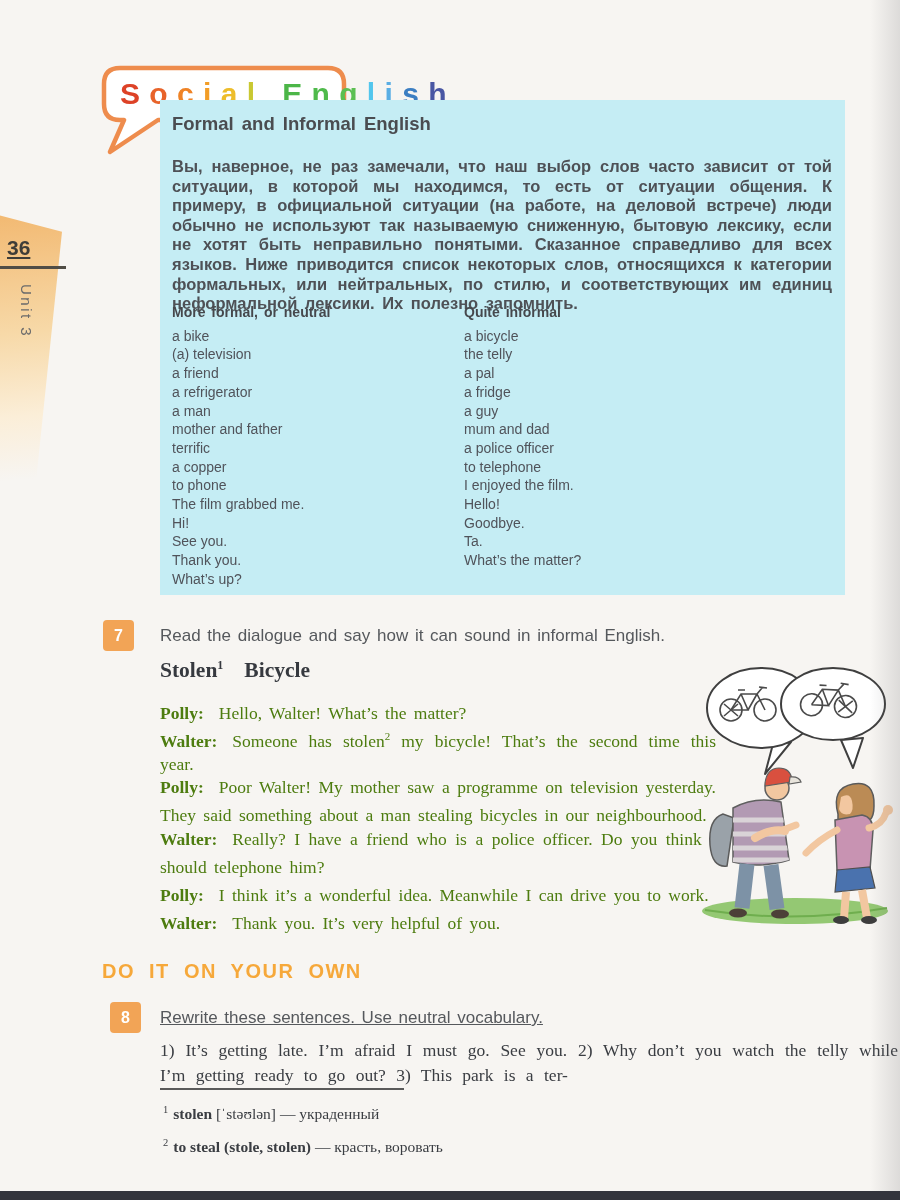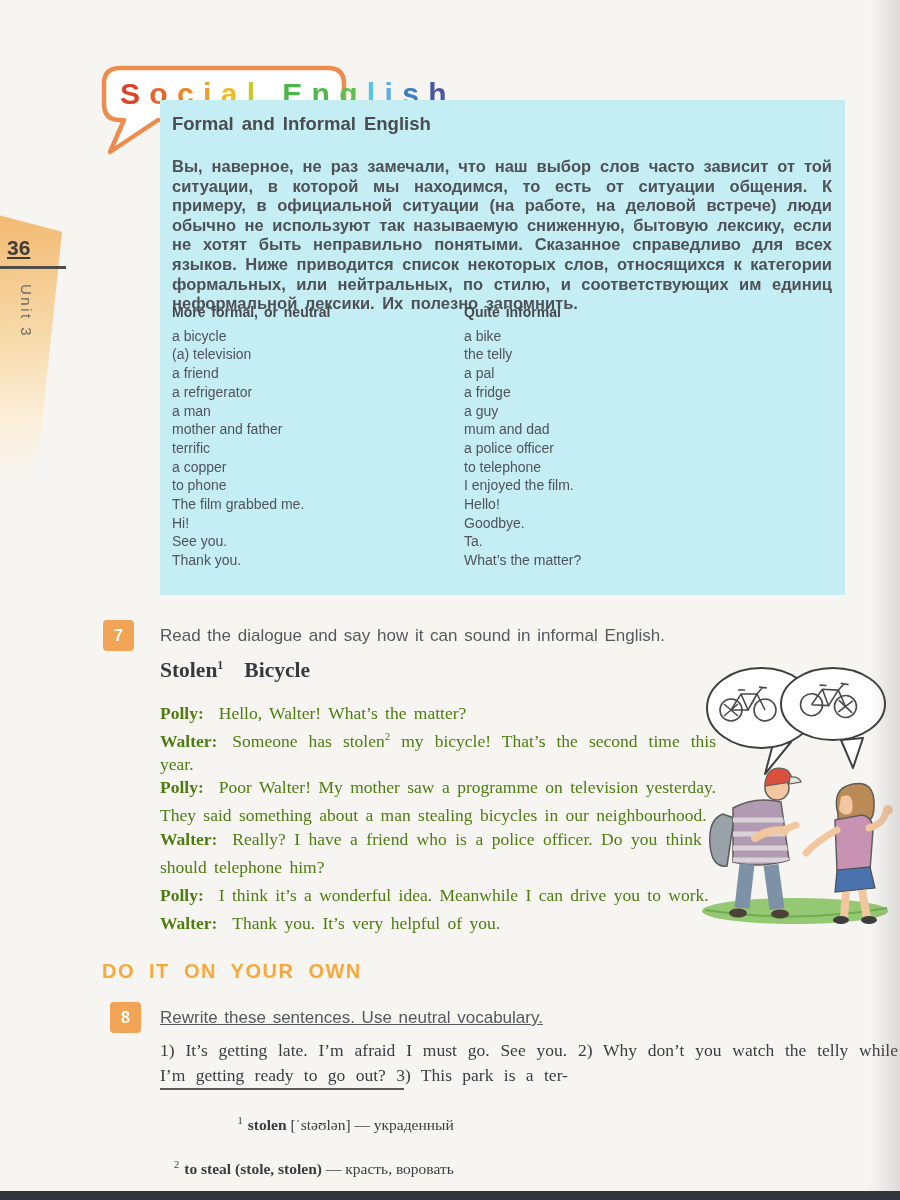--- a/index.html
+++ b/index.html
@@ -53,21 +53,21 @@
   .section-heading{left:102px;top:960px;font-size:20px;font-weight:bold;color:#f6a83a;
     letter-spacing:1.5px;word-spacing:7px;}
   .ex8-num{left:110px;top:1002px;}
   .ex8-instruction{left:160px;top:1008px;width:720px;font-size:17px;color:#55585c;word-spacing:2px;text-decoration:underline;}
   .ex8-sentences{left:160px;top:1038px;width:738px;font-family:"Liberation Serif","DejaVu Serif",serif;
     font-size:17.5px;line-height:24.5px;color:#3a3d42;text-align:justify;word-spacing:6px;}
 
   .footnote-rule{left:160px;top:1088px;width:244px;height:2px;background:#5a5a5a;}
   .footnotes{left:162px;top:1095px;font-family:"Liberation Serif","DejaVu Serif",serif;
     font-size:15.5px;line-height:28px;color:#3a3d42;}
-  .footnotes p{margin:12px;text-align:right;}
+  .footnotes p{margin:1px;}
   .footnotes sup{font-size:10.5px;margin-right:5px;}
 
   .illustration{left:695px;top:660px;}
 </style>
 </head>
 <body>
 
 <div class="canvas">
 
   <div class="abs unit-tab"></div>
@@ -111,22 +111,22 @@
   </div>
 
   <div class="abs info-box"></div>
   <div class="abs info-title">Formal and Informal English</div>
   <div class="abs info-paragraph">Вы, наверное, не раз замечали, что наш выбор слов часто зависит от той ситуации, в которой мы находимся, то есть от ситуации общения. К примеру, в официальной ситуации (на работе, на деловой встрече) люди обычно не используют так называемую сниженную, бытовую лексику, если не хотят быть неправильно понятыми. Сказанное справедливо для всех языков. Ниже приводится список некоторых слов, относящихся к категории формальных, или нейтральных, по стилю, и соответствующих им единиц неформальной лексики. Их полезно запомнить.</div>
 
   <div class="abs cols">
     <div class="hdr">More formal, or neutral</div>
     <div class="hdr">Quite informal</div>
 
+      <div>a bike</div>
       <div>a bicycle</div>
-      <div>a bike</div>
 
       <div>(a) television</div>
       <div>the telly</div>
 
       <div>a friend</div>
       <div>a pal</div>
 
       <div>a refrigerator</div>
       <div>a fridge</div>
 
@@ -150,20 +150,21 @@
       <div>Hello!</div>
       <div>Hi!</div>
 
       <div>Goodbye.</div>
       <div>See you.</div>
 
       <div>Ta.</div>
       <div>Thank you.</div>
 
       <div>What’s the matter?</div>
+      <div>What’s up?</div>
 
   </div>
 
   <div class="abs ex-num ex7-num">7</div>
   <div class="abs ex7-instruction">Read the dialogue and say how it can sound in informal English.</div>
 
   <div class="abs dialogue-title">
     <span>Stolen</span><sup>1</sup><span class="t-post">Bicycle</span>
   </div>
 

